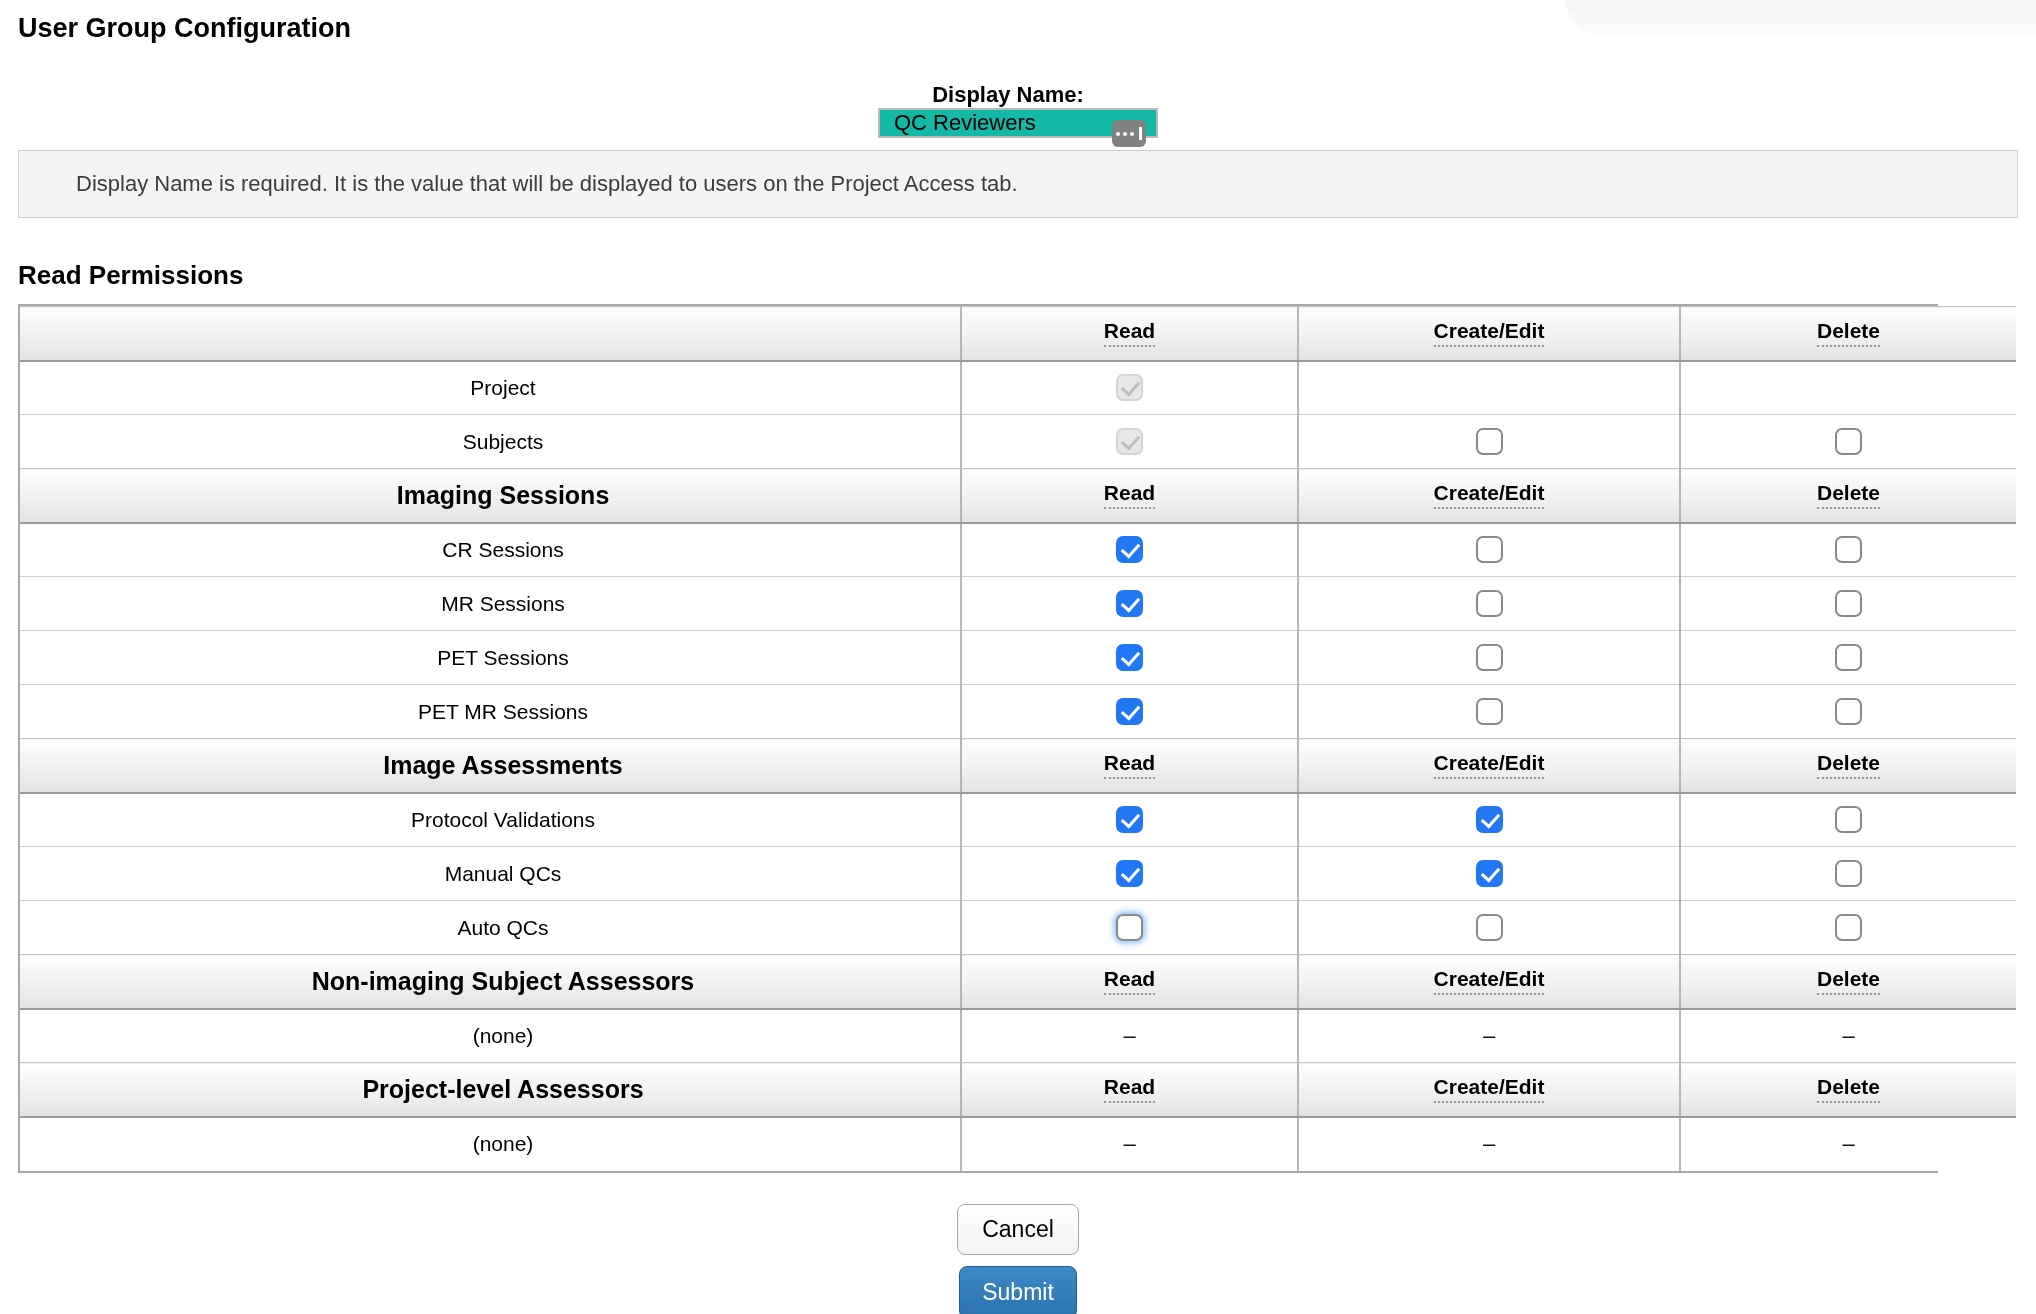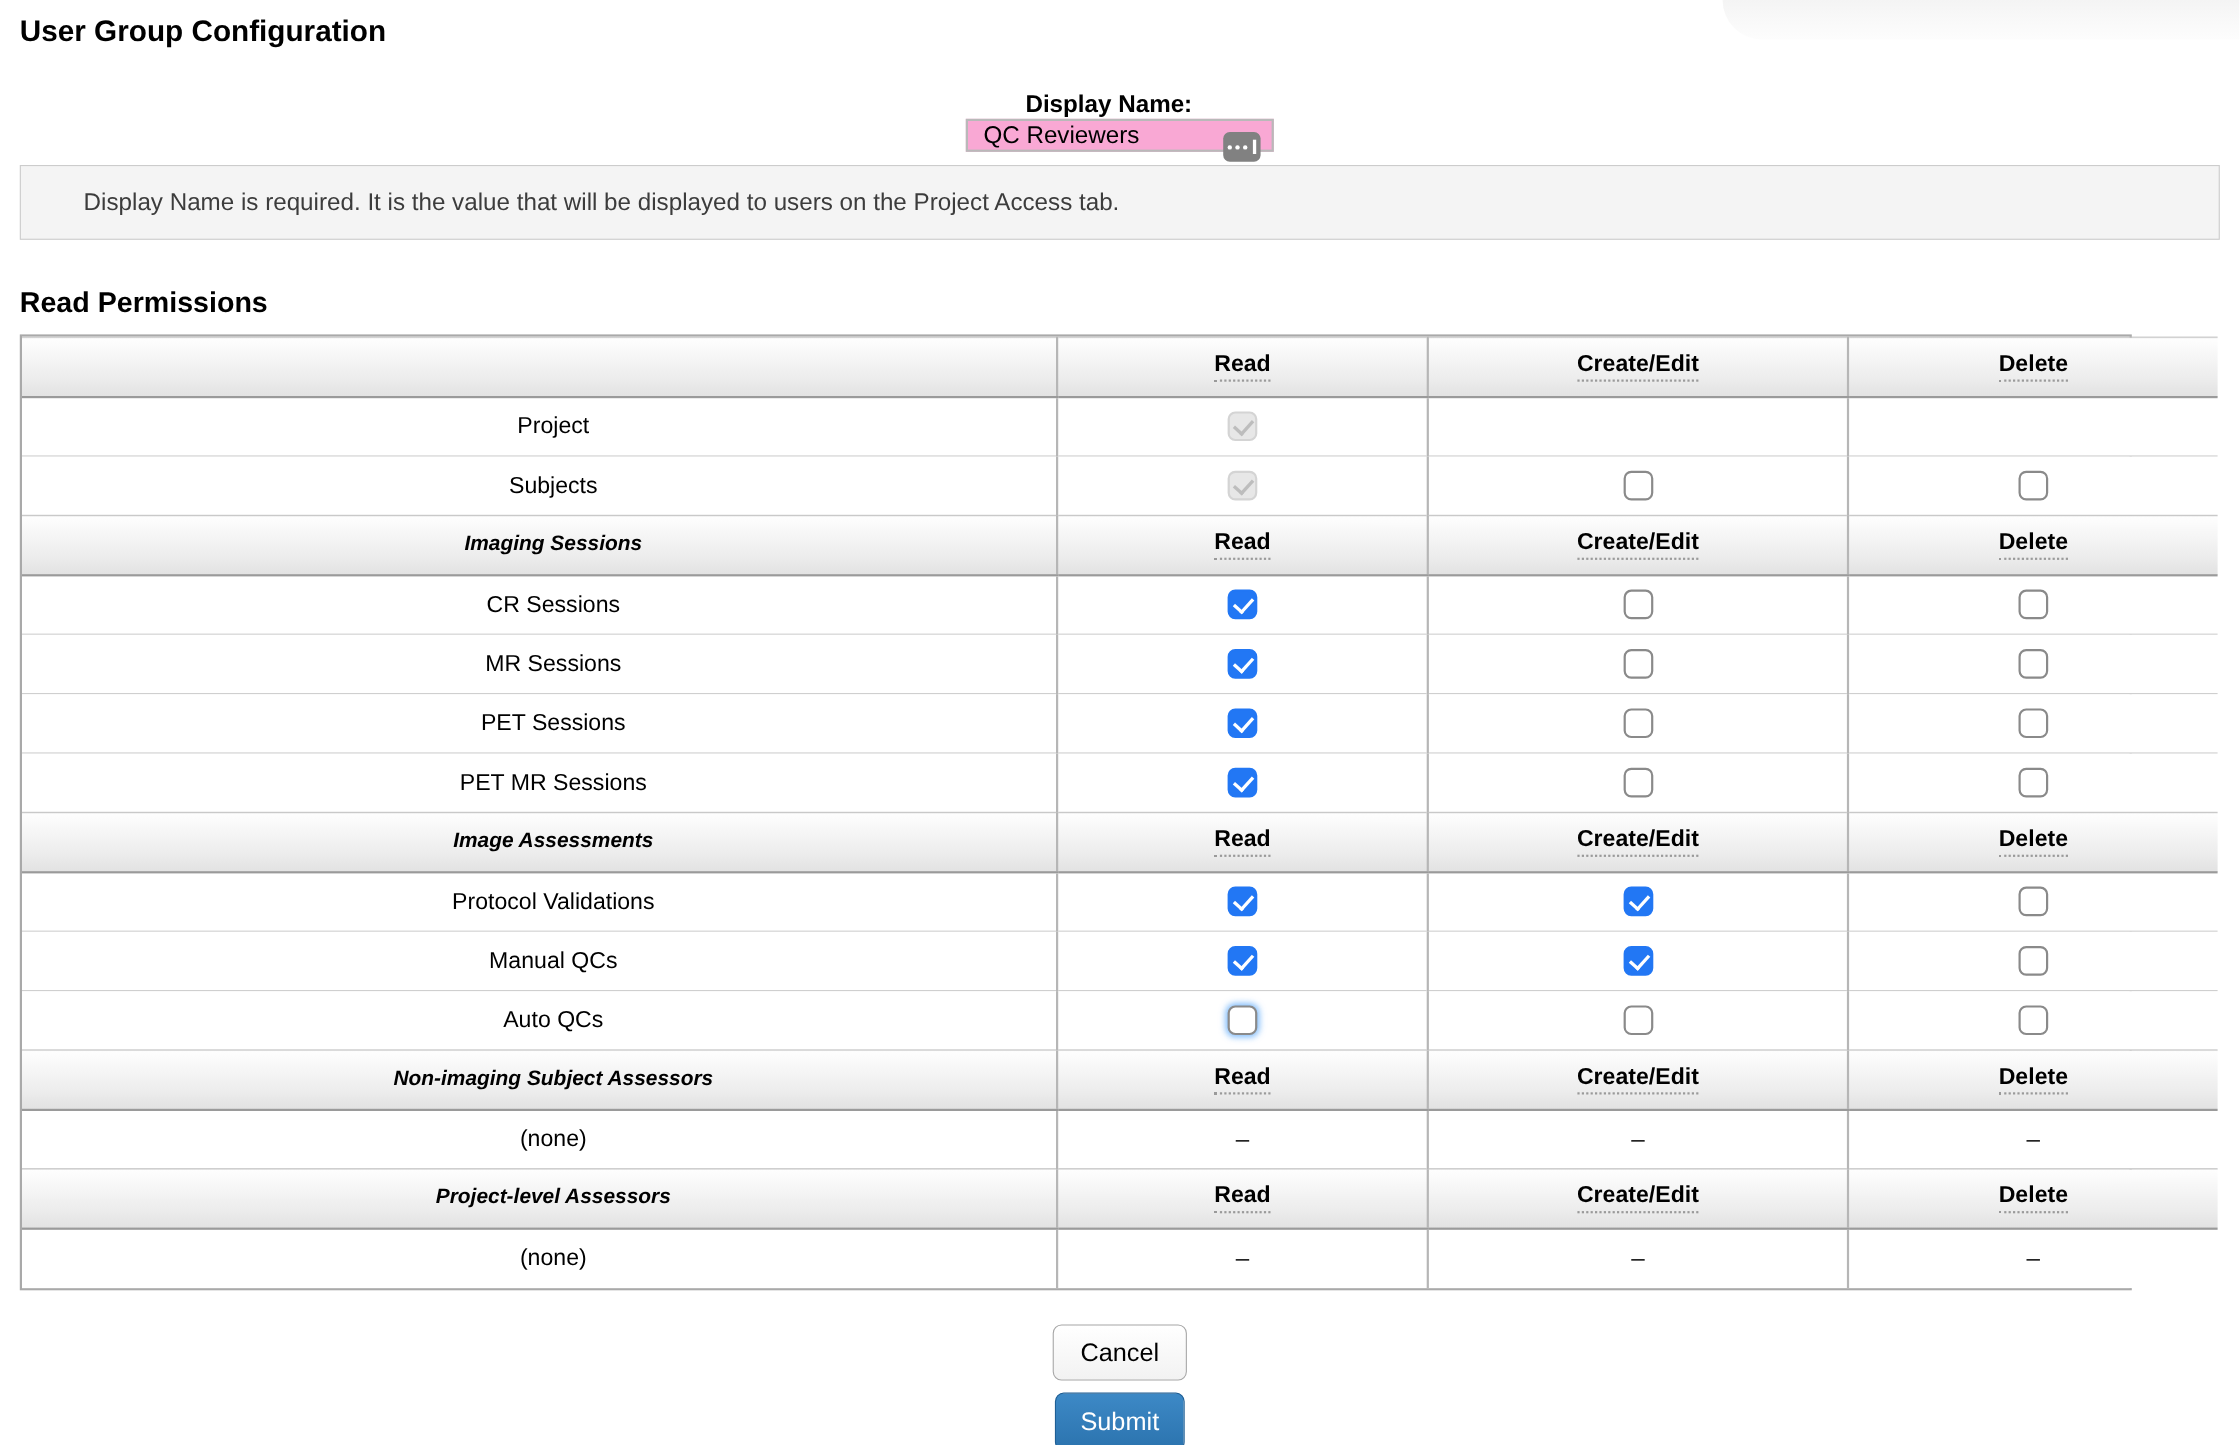--- a/index.html
+++ b/index.html
@@ -13,21 +13,21 @@
   }
 
   .page { position: relative; padding: 12px 18px 0 18px; }
 
   h1.page-title { font-size: 27px; font-weight: bold; line-height: 32px; }
 
   .display-row { display: flex; align-items: center; margin-top: 38px; height: 48px; flex-direction: column; }
   .display-label { font-size: 22px; font-weight: bold; margin-right: 20px; }
   .display-input-wrap {
     position: relative; width: 280px; height: 48px;
-    border: 2px solid #b9b9b9; background: #f9a8d4;
+    border: 2px solid #b9b9b9; background: #14b8a6;
     display: flex; align-items: center;
   }
   .display-input {
     border: none; outline: none; width: 100%; height: 100%;
     font-family: "Liberation Sans", sans-serif; font-size: 22px; padding: 0 48px 0 14px;
     background: transparent;
   }
   .autofill-icon {
     position: absolute; right: 10px; top: 10px; width: 34px; height: 27px;
     background: #818181; border-radius: 6px;
@@ -57,21 +57,21 @@
   td.lbl { padding-left: 26px; text-align: center; }
   td.perm-cell { text-align: center; }
   td:not(:first-child) { border-left: 2px solid #b6b6b6; }
 
   tr.item-row td { border-top: 1px solid #cfcfcf; background: #fff; }
   tr.cols-row td {
     background: linear-gradient(180deg, #fefefe 0%, #ececec 70%, #e2e2e2 100%);
     border-top: 1px solid #c4c4c4; border-bottom: 2px solid #9a9a9a;
     font-weight: bold;
   }
-  tr.cols-row td.lbl { font-size: 19px; font-style: italic; }
+  tr.cols-row td.lbl { font-size: 25px; }
   .col-head {
     display: inline-block; border-bottom: 2px dotted #9a9a9a; padding-bottom: 2px;
     cursor: help;
   }
 
   
   .cb {
     display: inline-block; width: 27px; height: 27px; border-radius: 7px;
     position: relative; vertical-align: middle; cursor: pointer;
   }

